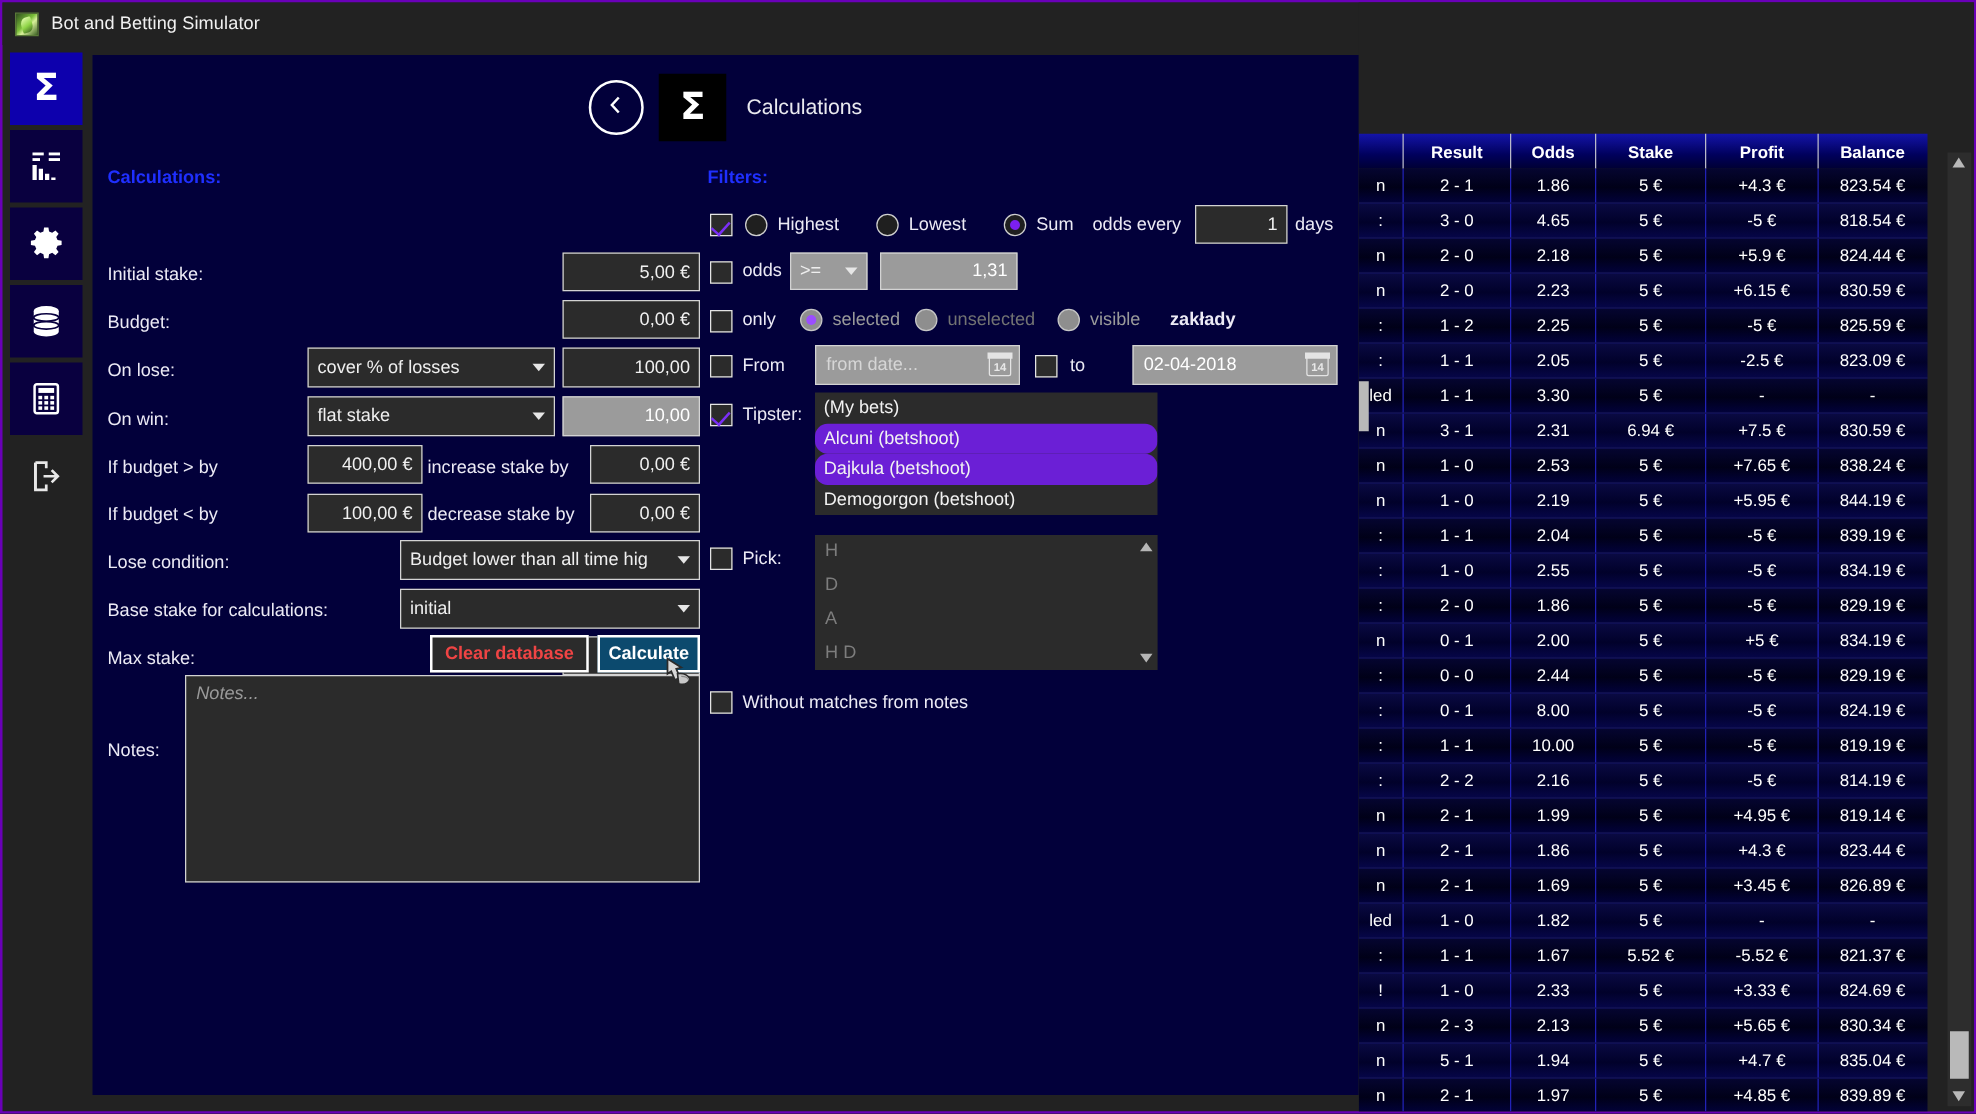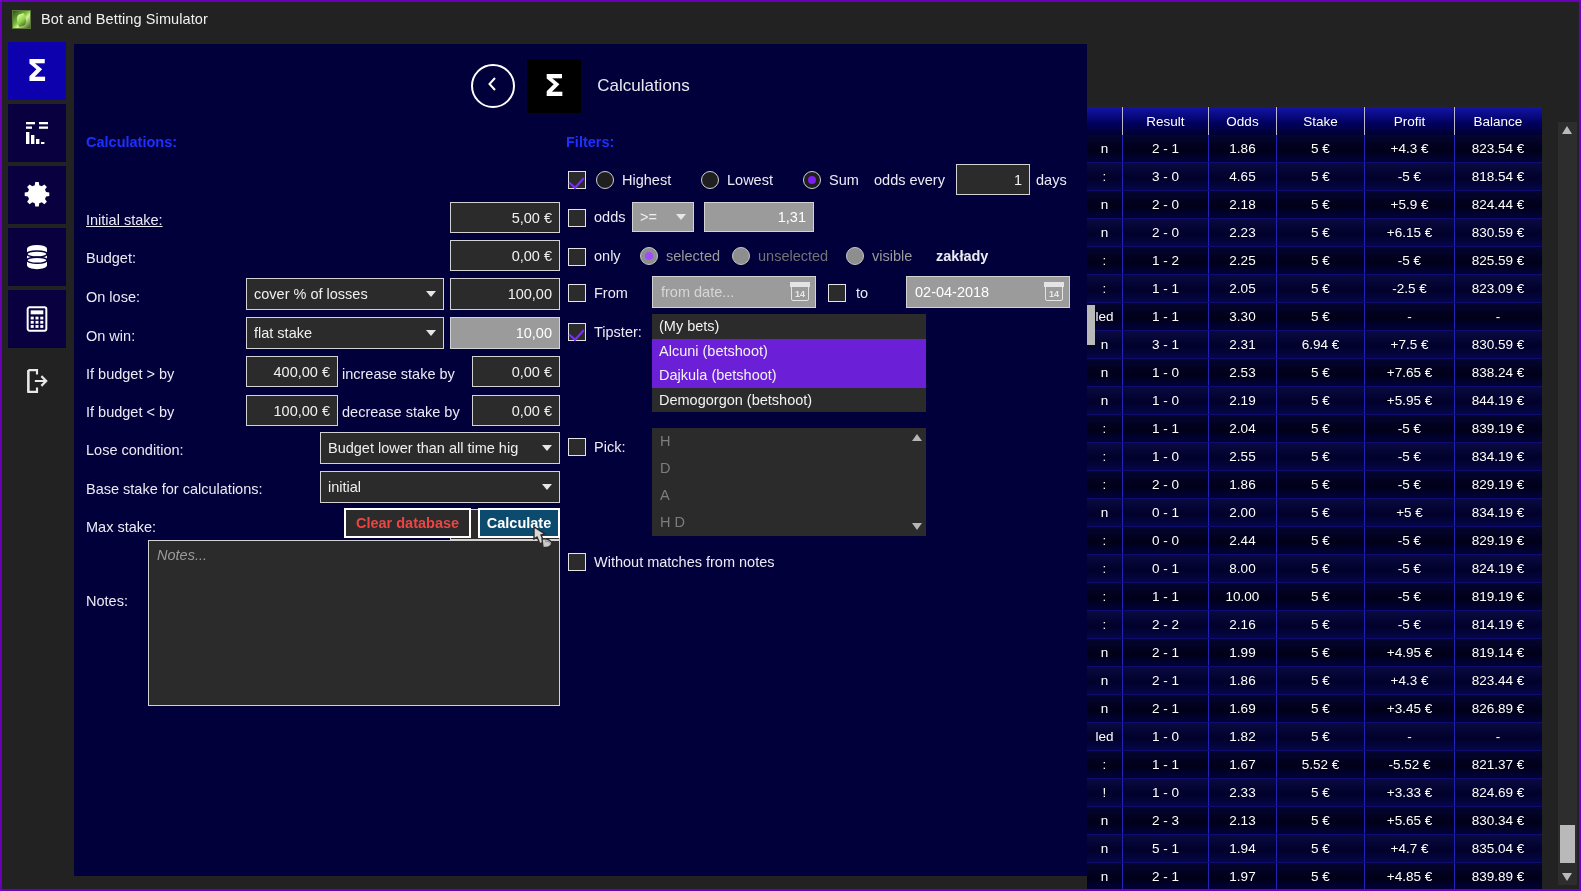--- a/index.html
+++ b/index.html
@@ -177,21 +177,21 @@
   }
   .cal-ico span{ position:relative; z-index:2; padding-bottom:1px;}
 
   
   #tipster-list {
     position:absolute; left:578px; top:270px; width:274px; height:98px;
     background:#2b2b2b; overflow:hidden;
   }
   .tip-item {
     height:24.5px; line-height:24.5px; padding-left:7px;
-    color:#f2f2f2; font-size:14.5px; white-space:nowrap;
+    color:#f2f2f2; font-size:14.5px; white-space:nowrap;border-radius:10px;
   }
   .tip-item.sel { background:#6b1fd6; }
 
   
   #pick-list {
     position:absolute; left:578px; top:384px; width:274px; height:108px;
     background:#2b2b2b; overflow:hidden;
   }
   .pick-item {
     height:27px; line-height:27px; padding-left:8px;
@@ -212,21 +212,21 @@
   #table-wrap {
     position:absolute; left:1085px; top:0px; width:492px; height:887px;
     background:#222222; overflow:hidden;
   }
   #thead {
     position:absolute; left:0; top:105px; width:455px; height:28px;
     background: linear-gradient(180deg,#1414a8 0%, #00005c 60%, #000033 100%);
     display:flex; align-items:center;
   }
   #thead .th {
-    color:#ffffff; font-size:13.5px; font-weight:400;
+    color:#ffffff; font-size:13.5px; font-weight:700;
     text-align:right; height:100%; display:flex; align-items:center; justify-content:center;
     border-right:1px solid #b9b9c9;
   }
   #thead .th:first-child{ border-right:1px solid #b9b9c9; }
   #thead .th:last-child{ border-right:none; }
 
   .trow {
     position:absolute; left:0; width:455px; height:28px;
     display:flex; align-items:center;
     background: linear-gradient(180deg, #050530 0%, #000018 55%, #02023a 100%);
@@ -383,21 +383,21 @@
         </span>
       </div>
       <div id="panel-logo">
         <span class="sigma-glyph">Σ</span>
       </div>
       <div id="panel-title">Calculations</div>
     </div>
 
     <div class="sect-title" id="calc-title">Calculations:</div>
 
-    <div class="lbl" style="left:12px; top:168px;text-decoration:underline;">Initial stake:</div>
+    <div class="lbl" style="left:12px; top:168px;">Initial stake:</div>
     <div class="field" style="left:376px; top:158px; width:110px; height:31px;">5,00 €</div>
 
     <div class="lbl" style="left:12px; top:206px;">Budget:</div>
     <div class="field" style="left:376px; top:196px; width:110px; height:31px;">0,00 €</div>
 
     <div class="lbl" style="left:12px; top:245px;">On lose:</div>
     <div class="combo" style="left:172px; top:234px; width:198px; height:32px;">
       <span class="ctext">cover % of losses</span>
       <span class="arrow"></span>
     </div>

